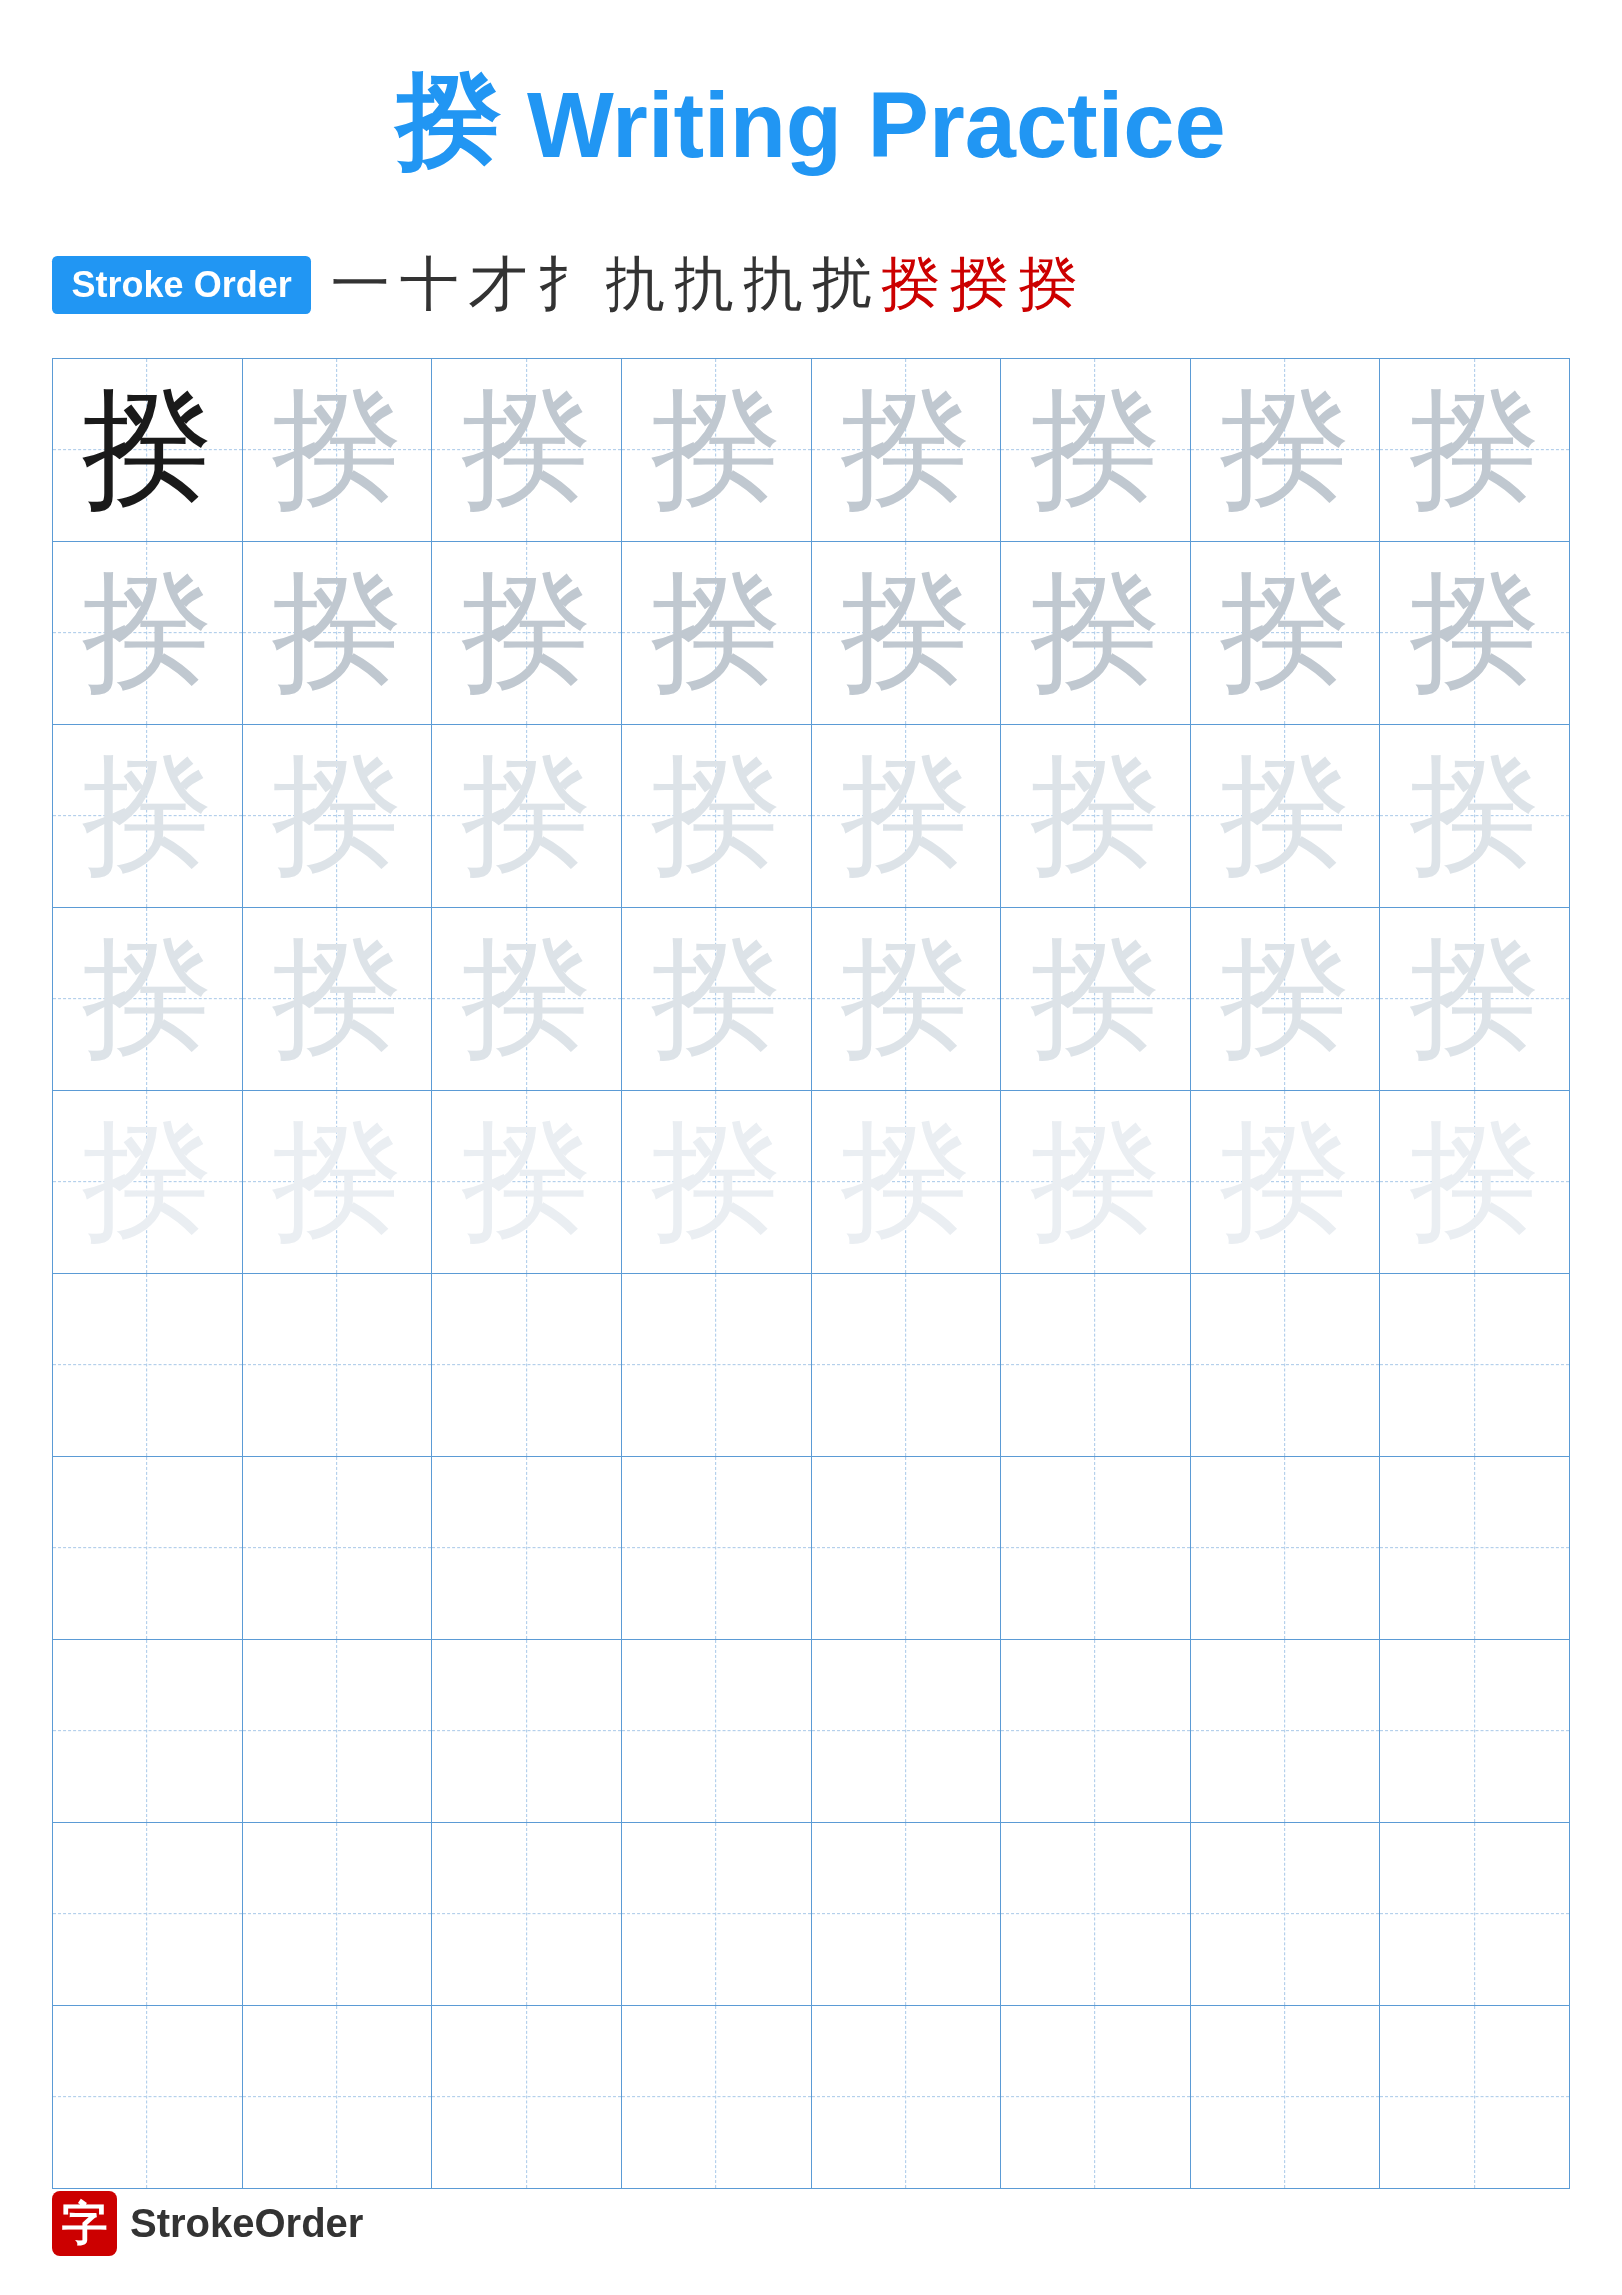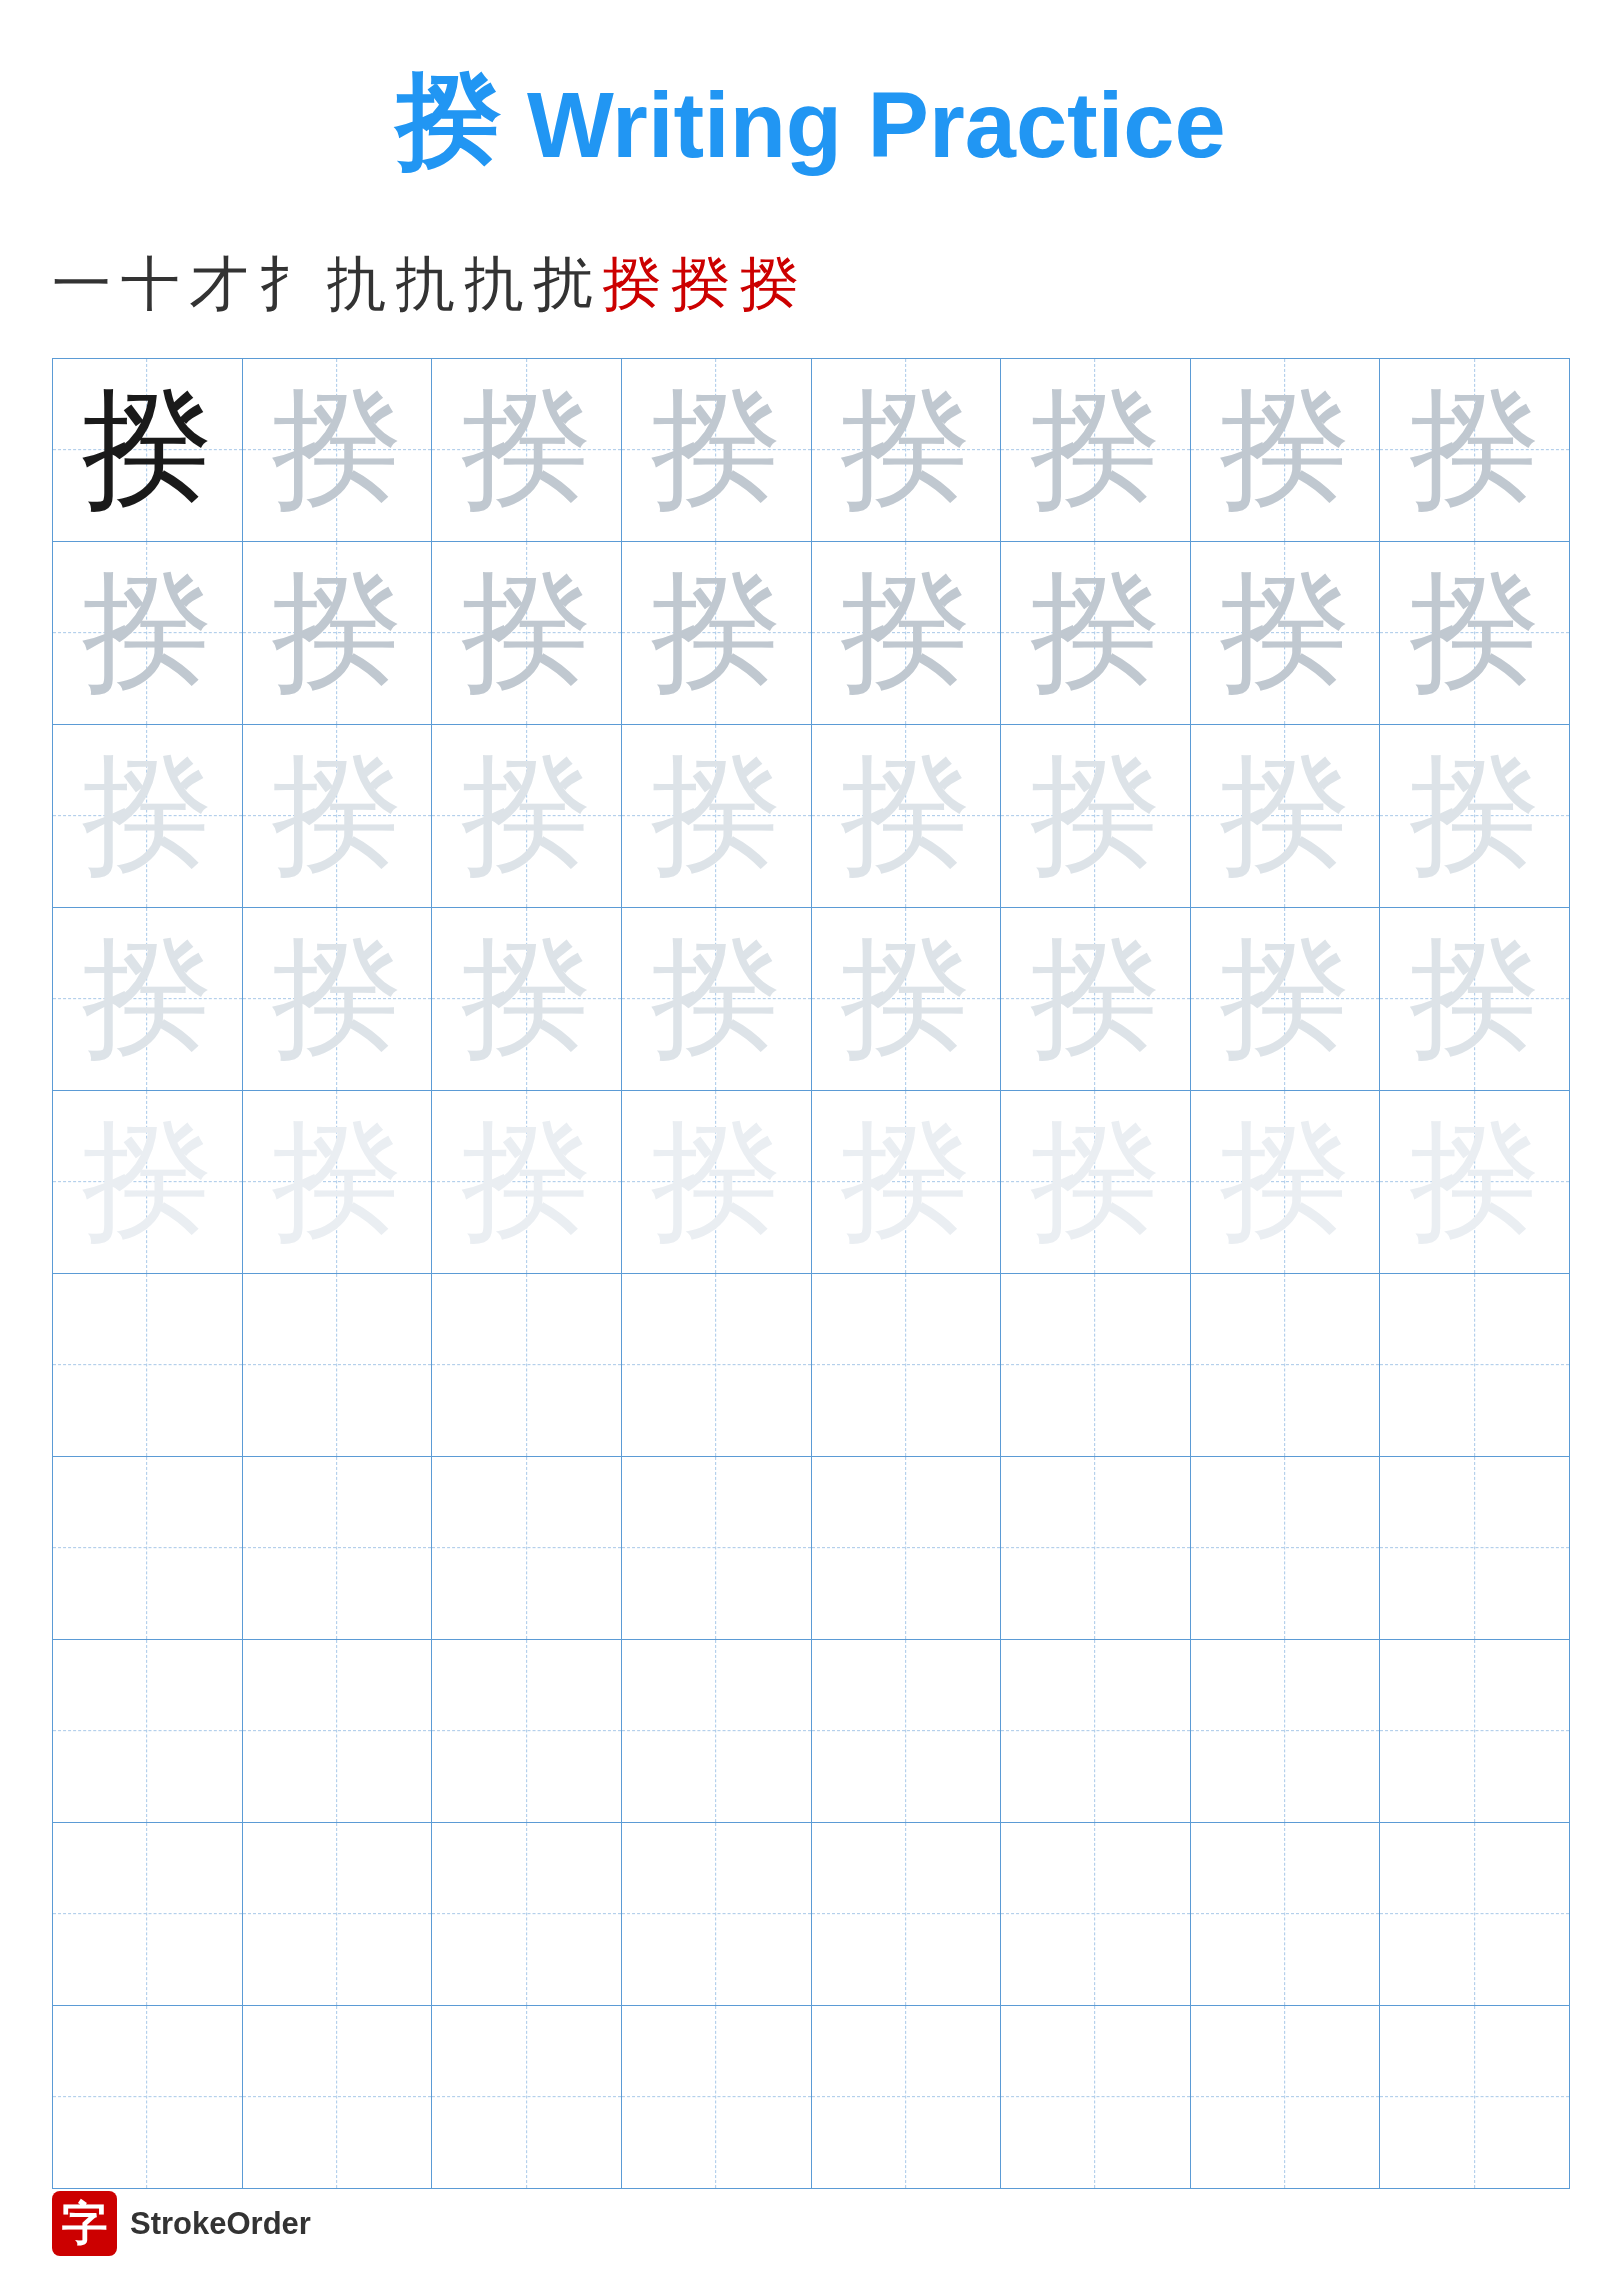--- a/index.html
+++ b/index.html
@@ -167,34 +167,35 @@
       border-radius: 7.9px;
       display: flex;
       align-items: center;
       justify-content: center;
       color: white;
       font-size: 46px;
       font-weight: bold;
     }
 
     .footer-logo-text {
-      font-size: 31px;
+      font-size: 40px;
       font-weight: bold;
       color: #333;
       font-family: Arial, sans-serif;
     }
   </style>
 </head>
 <body>
 
 <div class="page-title">
   <span class="title-char">揆</span><span class="title-text"> Writing Practice</span>
 </div>
 
 <div class="stroke-order-row">
+  <div class="stroke-order-badge">Stroke Order</div>
   <div class="stroke-sequence">
     <span class="stroke-char">一</span>
     <span class="stroke-char">十</span>
     <span class="stroke-char">才</span>
     <span class="stroke-char">扌</span>
     <span class="stroke-char">扏</span>
     <span class="stroke-char">扏</span>
     <span class="stroke-char">扏</span>
     <span class="stroke-char">扰</span>
     <span class="stroke-char red">揆</span>

